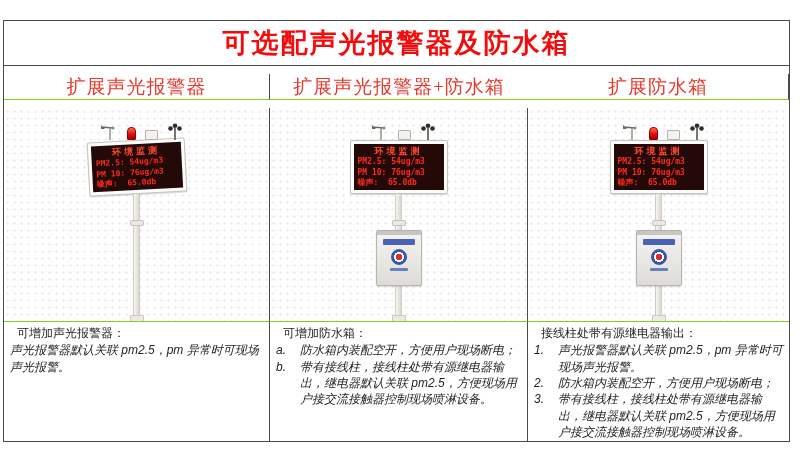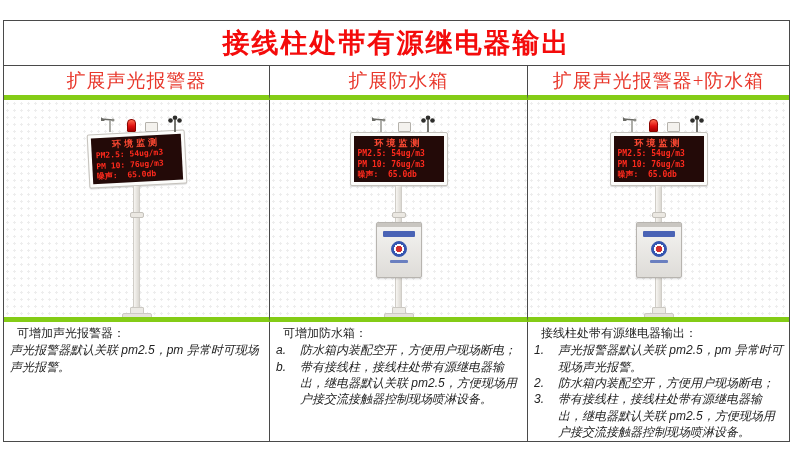--- a/index.html
+++ b/index.html
@@ -5,21 +5,21 @@
   html,body{margin:0;padding:0;background:#fff;}
   .page{position:relative;width:800px;height:456px;background:#fff;overflow:hidden;
         font-family:"Liberation Sans",sans-serif;}
   .spec-table{position:absolute;left:3px;top:20px;width:785px;height:420px;
         border:1px solid #4a4a4a;display:flex;flex-direction:column;background:#fff;}
   .title-row{height:44px;border-bottom:1px solid #4a4a4a;display:flex;align-items:center;justify-content:center;}
   .title-text{color:#f40b0b;font-size:27px;font-weight:bold;letter-spacing:2px;}
   .grid{flex:1;display:grid;grid-template-columns:266px 258px 1fr;grid-template-rows:34px 222px 1fr;}
   .cell{box-sizing:border-box;}
   .col-b{border-right:1px solid #4a4a4a;}
-  .row-b{border-bottom:5px solid #84cc16;}
+  .row-b{border-bottom:1px solid #84cc16;margin-top:8px;}
   .header-cell{display:flex;align-items:center;justify-content:center;
         color:#e8372b;font-size:19px;font-family:"Liberation Serif",serif;letter-spacing:1px;}
   .img-cell{position:relative;overflow:hidden;
         background-image:radial-gradient(#ededed 1px,transparent 1.3px);background-size:7px 7px;}
   .device{position:absolute;left:50%;top:8px;transform:translateX(-50%);
         width:124px;display:flex;flex-direction:column;align-items:center;}
   .sensors{position:relative;height:24px;width:108px;display:flex;align-items:flex-end;
         justify-content:center;gap:9px;}
   .beam{position:absolute;bottom:1px;left:4px;right:4px;height:2px;background:#ddd9d2;}
   .sensors>*{position:relative;z-index:1;}
@@ -60,33 +60,33 @@
   .note-marker:not(:empty){min-width:24px;}
   .vane-icon,.anemo-icon{display:block;}
 </style>
 </head>
 <body>
 
 <div class="page">
   <div class="spec-table">
 
     <div class="title-row">
-      <span class="title-text">接线柱处带有源继电器输出</span>
+      <span class="title-text">可选配声光报警器及防水箱</span>
     </div>
 
     <div class="grid">
 
       <div class="cell col-b row-b header-cell">
         <span>扩展声光报警器</span>
       </div>
+      <div class="cell row-b header-cell">
+        <span>扩展声光报警器+防水箱</span>
+      </div>
       <div class="cell col-b row-b header-cell">
         <span>扩展防水箱</span>
-      </div>
-      <div class="cell row-b header-cell">
-        <span>扩展声光报警器+防水箱</span>
       </div>
 
       <div class="cell col-b row-b img-cell">
         <div class="device">
           <div class="sensors">
             <div class="beam"></div>
             <svg class="vane-icon" width="18" height="17" viewBox="0 0 18 17">
               <path d="M1 4 L13 5" stroke="#6b6b66" stroke-width="1.6" fill="none"></path>
               <path d="M1 2 L5 6 L1 6 Z" fill="#6b6b66"></path>
               <circle cx="13" cy="5" r="1.5" fill="#8a8a84"></circle>

